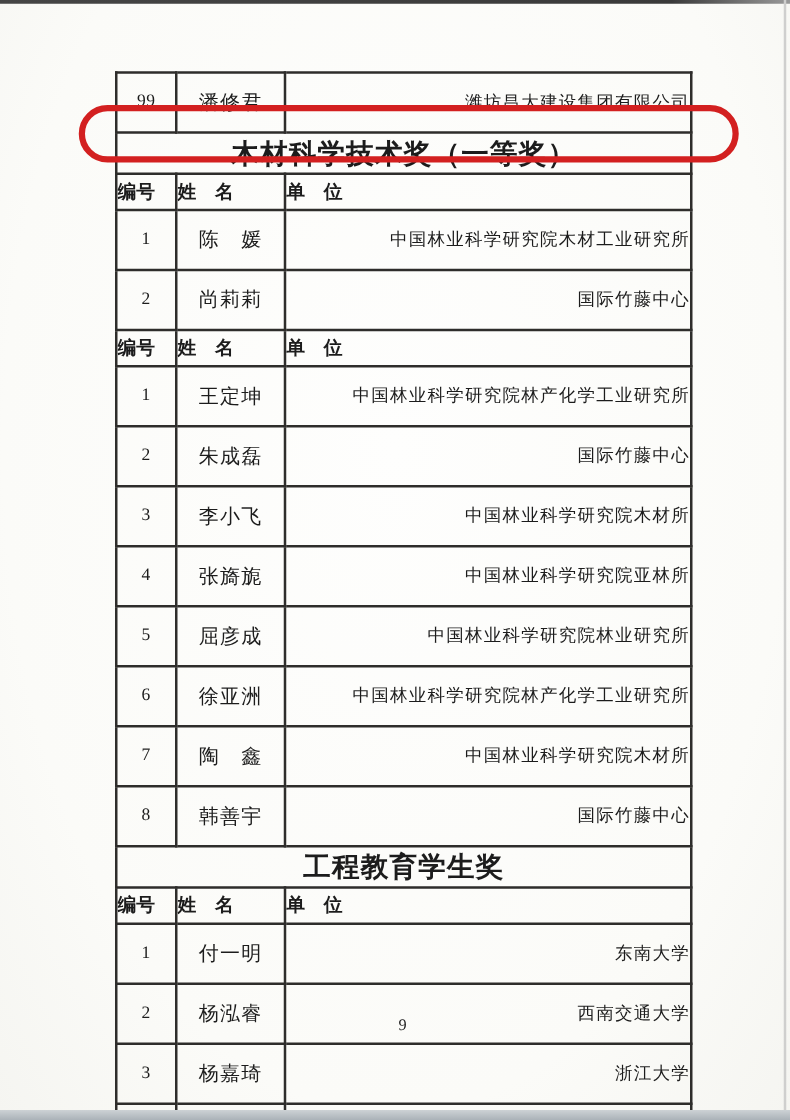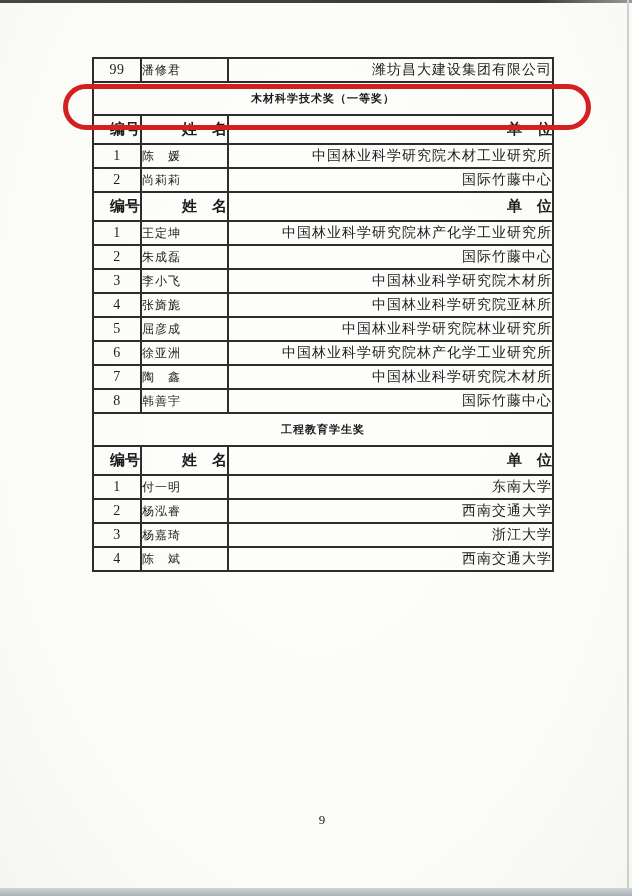--- a/index.html
+++ b/index.html
@@ -32,49 +32,49 @@
   }
   table.award-table td {
     border: 2px solid #2e2d2b;
     padding: 0;
     overflow: hidden;
     white-space: nowrap;
   }
   col.c-no   { width: 48px; }
   col.c-name { width: 87px; }
   col.c-org  { width: 325px; }
-  tr.r-data  { height: 24px; }
+  tr.r-data  { height: 48px; }
   tr.r-title { height: 33px; }
   tr.r-head  { height: 29px; }
   td.no-cell {
     text-align: center;
     font-size: 14px;
     letter-spacing: 0.5px;
   }
   td.name-cell {
-    text-align: left;
-    font-size: 12px;
+    text-align: center;
+    font-size: 16px;
     letter-spacing: 1px;
     font-family: Liberation Mono, monospace;
   }
   td.org-cell {
     text-align: right;
     font-size: 14px;
     padding-left: 10px;
     letter-spacing: 1px;
   }
   td.section-title-cell {
     text-align: center;
     font-family: Liberation Mono, monospace;
     font-weight: bold;
-    font-size: 11px;
+    font-size: 22px;
     letter-spacing: 1px;
   }
   tr.r-head td {
-    text-align: right;
+    text-align: left;
     font-family: "Liberation Sans", "DejaVu Sans", sans-serif;
     font-weight: bold;
     font-size: 15px;
   }
   .highlight-oval {
     position: absolute;
     left: 63px; top: 84px;
     width: 528px; height: 46px;
     border: 5px solid #d32020;
     border-radius: 26px;

